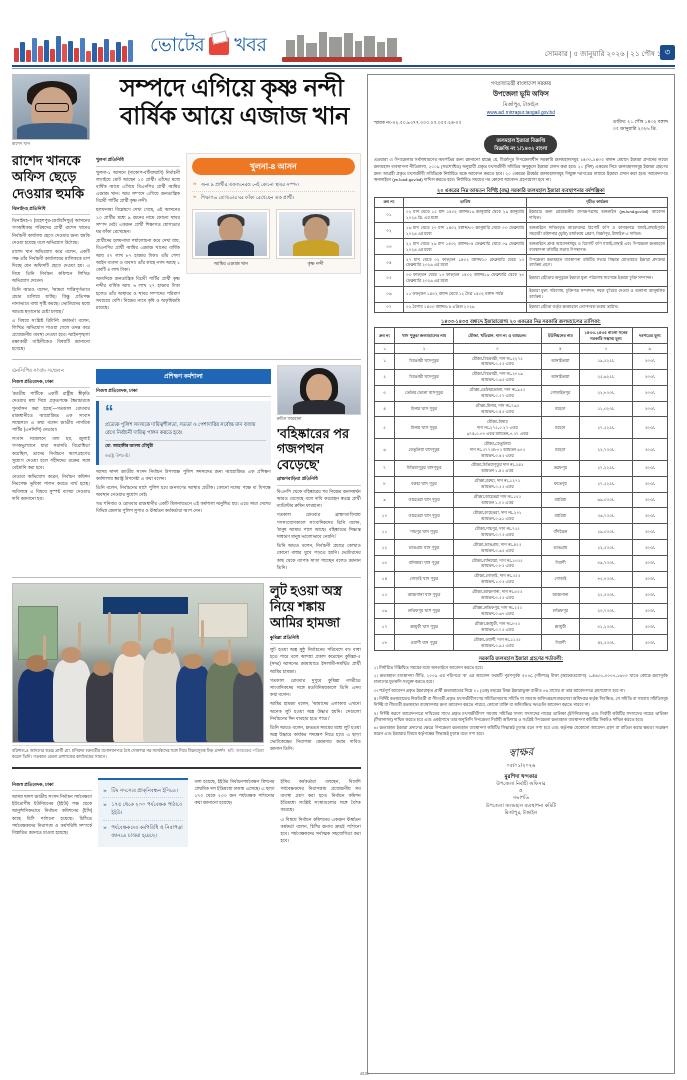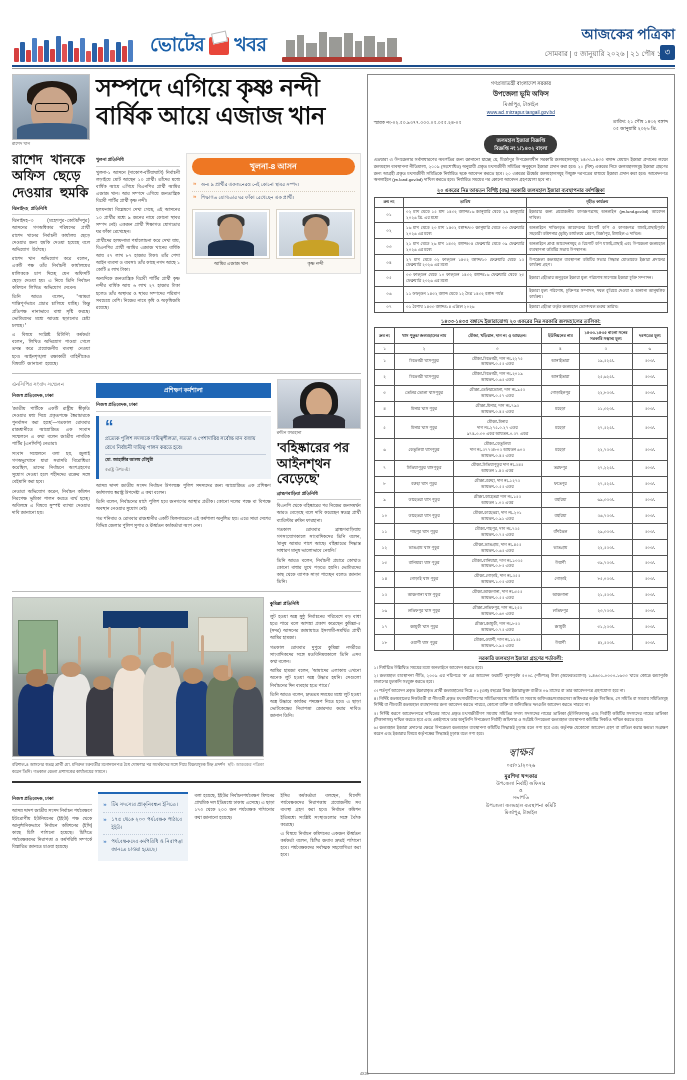--- a/index.html
+++ b/index.html
@@ -10,21 +10,21 @@
     overflow: hidden;
     position: relative;
   }
   .page { width: 687px; height: 1080px; padding: 20px 12px 10px 12px; position: relative; background:#fff; }
 
   
   .masthead { display:flex; align-items:flex-end; height:42px; position:relative; }
   .flag-art { width:132px; height:36px; position:relative; overflow:hidden; }
   .flag-art .bar { position:absolute; bottom:0; border-radius:1px; }
   .voter-khobor { display:flex; align-items:center; gap:5px; margin-left:6px; }
-  .vk-text { font-size:19px; font-weight:bold; color:#1a5fa8; letter-spacing:-0.5px; }
+  .vk-text { font-size:19px; font-weight:normal; color:#1a5fa8; letter-spacing:-0.5px; }
   .ballot-icon { width:20px; height:18px; background:#e8463a; border-radius:2px; position:relative; }
   .ballot-icon:after{content:"";position:absolute;top:-5px;left:3px;width:13px;height:9px;background:#fff;border:1px solid #bbb;transform:rotate(-12deg);}
   .parliament { width:120px; height:34px; margin-left:16px; position:relative; }
   .parl-base { position:absolute; bottom:0; width:120px; height:5px; background:#b03a32; border-radius:1px;}
   .parl-col { position:absolute; bottom:5px; background:#9a9a96; }
   .masthead-right { margin-left:auto; text-align:right; padding-bottom:2px; }
   .paper-name { font-size:14px; font-weight:bold; color:#1a4c8b; }
   .paper-date { font-size:7px; color:#555; margin-top:1px; }
   .page-badge { position:absolute; right:0; bottom:2px; width:15px; height:15px; background:#1a4c8b; color:#fff; border-radius:2px; font-size:9px; text-align:center; line-height:15px;}
   .masthead-rule { height:2px; background:#1a4c8b; margin-top:3px; }
@@ -38,25 +38,25 @@
   
   .lead-row { display:flex; gap:6px; }
   .lead-photo { width:78px; }
   .lead-photo .ph { width:78px; height:66px; background:linear-gradient(170deg,#b9c7d4,#7d8c9b); border:1px solid #c3c3c3; position:relative; overflow:hidden;}
   .lead-photo .ph .face{position:absolute;left:18px;top:12px;width:42px;height:48px;background:#caa58a;border-radius:50% 50% 45% 45%;}
   .lead-photo .ph .hair{position:absolute;left:14px;top:6px;width:50px;height:26px;background:#221a14;border-radius:50% 50% 30% 30%;}
   .lead-photo .ph .glass{position:absolute;left:22px;top:28px;width:34px;height:9px;border:1.6px solid #15110d;border-radius:3px;}
   .lead-photo .ph .shirt{position:absolute;left:4px;bottom:0;width:70px;height:16px;background:#3f5f83;border-radius:40% 40% 0 0;}
   .photo-cred { font-size:4.3px; color:#444; margin-top:1px; }
 
-  .lead-head { flex:1; }
+  .lead-head { flex:1;margin-left:24px; }
   h1.lead-title { font-size:24px; line-height:1.18; font-weight:bold; color:#111; letter-spacing:-0.4px; }
 
   .subrow { display:flex; gap:6px; margin-top:5px; }
-  .col-a { width:78px;font-family:Liberation Mono, monospace; }
+  .col-a { width:78px; }
   .col-b { width:84px; }
   .col-c { flex:1; }
   h2.sub-title { font-size:13px; line-height:1.25; font-weight:bold; color:#111; }
   h2.sub-title.sm { font-size:12px; }
   .byline { font-size:4.6px; font-weight:bold; color:#111; margin:3px 0 2px; border-bottom:1px solid #ccc; padding-bottom:1.5px;}
   p.body { font-size:4.5px; line-height:1.6; color:#262626; text-align:justify; }
   p.body + p.body { margin-top:2px; }
 
   
   .seat-wrap { border:1px solid #e0e0e0; background:#fbf8f3; padding:4px 5px 5px; }
@@ -188,21 +188,20 @@
       <div class="parl-col" style="left:37px;width:8px;height:25px;"></div>
       <div class="parl-col" style="left:47px;width:13px;height:20px;"></div>
       <div class="parl-col" style="left:62px;width:9px;height:24px;"></div>
       <div class="parl-col" style="left:73px;width:7px;height:16px;"></div>
       <div class="parl-col" style="left:82px;width:11px;height:21px;"></div>
       <div class="parl-col" style="left:95px;width:8px;height:15px;"></div>
       <div class="parl-col" style="left:105px;width:10px;height:19px;"></div>
     </div>
 
     <div class="masthead-right">
-      <div class="paper-name">আজকের পত্রিকা</div>
       <div class="paper-date">সোমবার | ৫ জানুয়ারি ২০২৬ | ২১ পৌষ ১৪৩২</div>
     </div>
     <div class="page-badge">৩</div>
   </div>
   <div class="masthead-rule"></div>
   <div class="masthead-rule2"></div>
 
   <div class="body-grid">
 
     <div class="left-col">
@@ -299,21 +298,21 @@
           <p class="body">গত শনিবার ও রোববার রাজধানীর একটি মিলনায়তনে এই কর্মশালা অনুষ্ঠিত হয়। এতে সারা দেশের বিভিন্ন জেলার পুলিশ সুপার ও ঊর্ধ্বতন কর্মকর্তারা অংশ নেন।</p>
         </div>
 
         <div class="mid-c">
           <div class="mini-photo">
               <div class="h"></div>
               <div class="f"></div>
               <div class="s"></div>
             </div>
           <div class="photo-cred">রুমিন ফারহানা</div>
-          <h2 class="quote-head">'বহিষ্কারের পর আইনশ্থন বেড়েছে'</h2>
+          <h2 class="quote-head">'বহিষ্কারের পর গজপত্থন বেড়েছে'</h2>
           <div class="byline">ব্রাহ্মণবাড়িয়া প্রতিনিধি</div>
           <p class="body">বিএনপি থেকে বহিষ্কারের পর নিজের জনসমর্থন আরও বেড়েছে বলে দাবি করেছেন স্বতন্ত্র প্রার্থী ব্যারিস্টার রুমিন ফারহানা।</p>
           <p class="body">গতকাল রোববার ব্রাহ্মণবাড়িয়ায় গণসংযোগকালে সাংবাদিকদের তিনি বলেন, 'মানুষ আমার পাশে আছে। বহিষ্কারের সিদ্ধান্ত সাধারণ মানুষ ভালোভাবে নেয়নি।'</p>
           <p class="body">তিনি আরও বলেন, নির্বাচনী প্রচারে কোথাও কোনো বাধার মুখে পড়তে হয়নি। ভোটারদের কাছ থেকে ব্যাপক সাড়া পাচ্ছেন বলেও জানান তিনি।</p>
         </div>
       </div>
 
       <div class="crowd-sec">
         <div class="crowd-wrap">
           <div class="crowd-photo">
@@ -345,20 +344,21 @@
             <div class="p-arm" style="left:63%;bottom:56%;height:17%;"></div>
             <div class="p-arm" style="left:75%;bottom:58%;height:19%;"></div>
             <div class="p-arm" style="left:86%;bottom:50%;height:15%;"></div>
           </div>
           <div class="crowd-cap">
             <span class="credit">ছবি: আজকের পত্রিকা</span>
             <span>বরিশাল-৪ আসনের স্বতন্ত্র প্রার্থী মো. মনিরুল চক্রবর্তীর মনোনয়নপত্র বৈধ ঘোষণার পর সমর্থকদের সঙ্গে নিয়ে বিজয়সূচক চিহ্ন প্রদর্শন করেন তিনি। গতকাল জেলা প্রশাসকের কার্যালয়ের সামনে।</span>
           </div>
         </div>
         <div class="crowd-side">
+          <h2 class="crowd-title">লুট হওয়া অস্ত্র নিয়ে শঙ্কায় আমির হামজা</h2>
           <div class="byline">কুমিল্লা প্রতিনিধি</div>
           <p class="body">লুট হওয়া অস্ত্র সুষ্ঠু নির্বাচনের পরিবেশে বড় বাধা হতে পারে বলে আশঙ্কা প্রকাশ করেছেন কুমিল্লা-৫ (সদর) আসনের জামায়াতে ইসলামী-সমর্থিত প্রার্থী আমির হামজা।</p>
           <p class="body">গতকাল রোববার দুপুরে কুমিল্লা নগরীতে সাংবাদিকদের সঙ্গে মতবিনিময়কালে তিনি এসব কথা বলেন।</p>
           <p class="body">আমির হামজা বলেন, 'আমাদের এলাকায় এখনো অনেক লুট হওয়া অস্ত্র উদ্ধার হয়নি। সেগুলো নির্বাচনের দিন ব্যবহার হতে পারে।'</p>
           <p class="body">তিনি আরও বলেন, দ্রুততম সময়ের মধ্যে লুট হওয়া অস্ত্র উদ্ধারে কার্যকর পদক্ষেপ নিতে হবে। এ ছাড়া ভোটকেন্দ্রের নিরাপত্তা জোরদার করার দাবিও জানান তিনি।</p>
         </div>
       </div>
 
       <div class="bottom">
         <div class="bot-cols">

